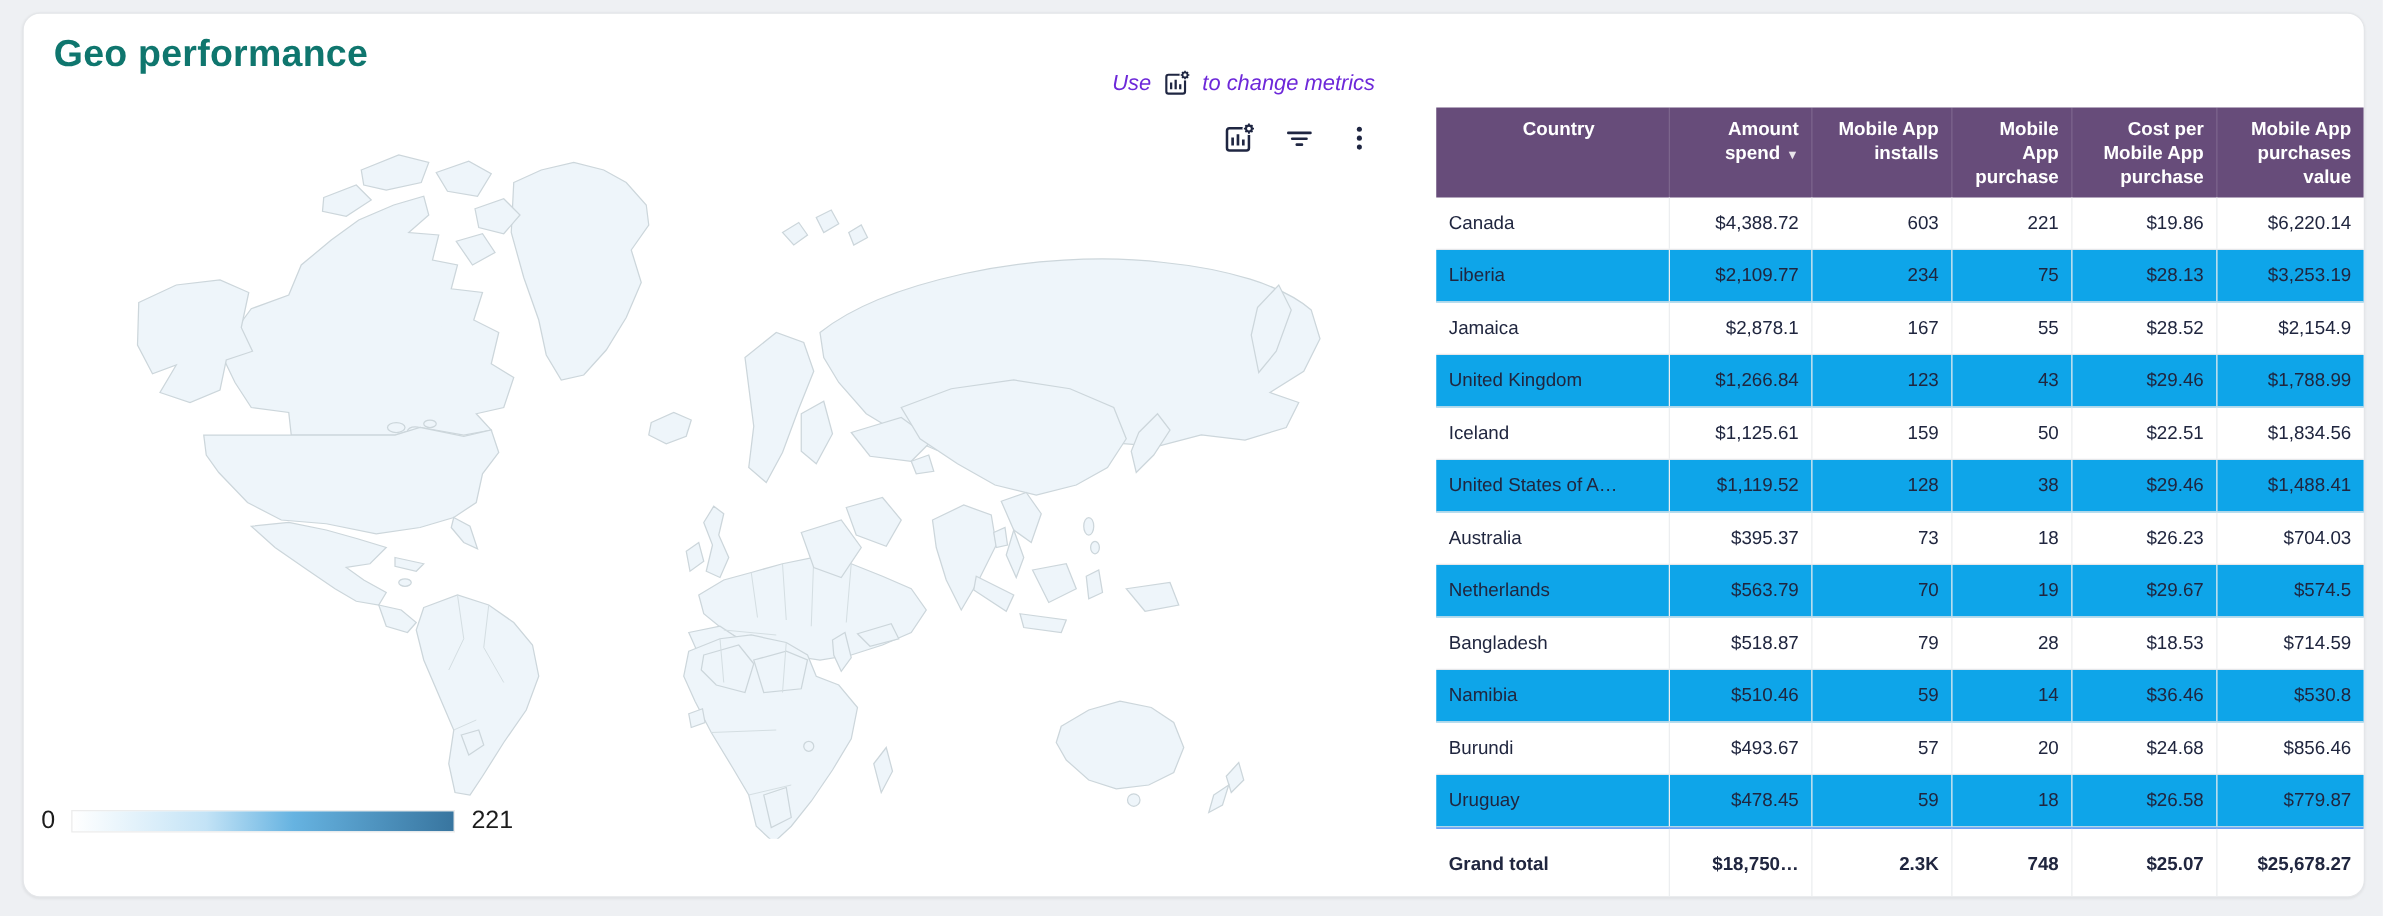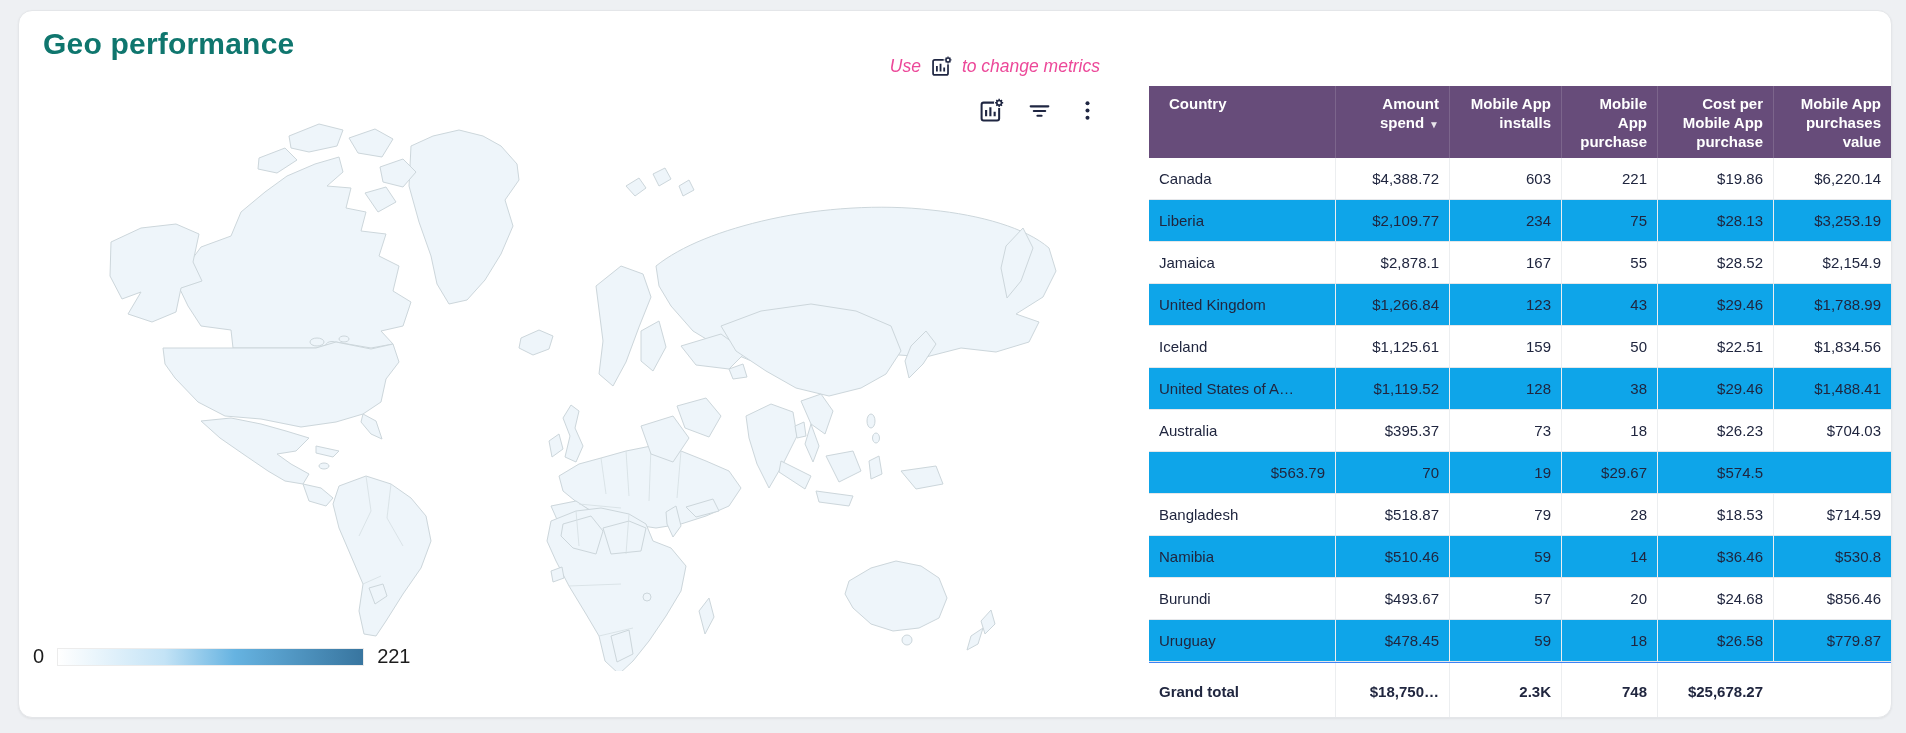--- a/index.html
+++ b/index.html
@@ -2,40 +2,40 @@
 <html><head>
 <meta charset="utf-8">
 <style>
   html,body{margin:0;padding:0;background:#eef0f3;font-family:"Liberation Sans",sans-serif;}
   .stage{position:relative;width:1906px;height:733px;background:#eef0f3;overflow:hidden;}
   .card{position:absolute;left:18px;top:10px;width:1872px;height:706px;background:#ffffff;
         border:1px solid #e4e6e9;border-radius:14px;box-shadow:0 1px 2px rgba(60,64,67,.08);overflow:hidden;}
   .title{position:absolute;left:24px;top:16px;font-size:30px;font-weight:700;color:#0f766e;letter-spacing:.2px;}
   
   .hint{position:absolute;top:44px;right:791px;display:flex;align-items:center;gap:9px;
-        font-size:17.5px;font-style:italic;color:#ec4899;}
+        font-size:17.5px;font-style:italic;color:#6d28d9;}
   .hint .icn{display:inline-flex;width:23px;height:23px;}
   
   .toolbar{position:absolute;top:86px;right:790px;display:flex;align-items:center;gap:21px;}
   .tool{width:27px;height:27px;display:flex;align-items:center;justify-content:center;cursor:pointer;}
   
   .map{position:absolute;left:62px;top:105px;width:1000px;height:555px;}
   .map path,.map ellipse{stroke:#ccd6db;stroke-width:1;fill:#eef5fa;}
   .map .nostroke{stroke:none;}
   .map .outline-only{fill:#f4f8fa;stroke:#cfd8dc;}
   .map .border-line{fill:none;stroke:#d4dee2;stroke-width:.8;}
   
   .legend{position:absolute;left:14px;top:634px;display:flex;align-items:center;gap:13px;}
   .legend .lab{font-size:20px;color:#1c1c1c;}
   .legend .bar{width:305px;height:16px;border:1px solid #ececec;}
   
   .geo-table{position:absolute;left:1130px;top:75px;width:742px;font-size:15px;color:#20263f;}
   .thead{display:grid;grid-template-columns:186px 114px 112px 96px 116px 118px;min-height:70px;color:#ffffff;font-weight:700;}
   .th{padding:8px 10px 6px 10px;text-align:right;line-height:1.28;}
-  .th.left{text-align:left;margin-left:10px;}
+  .th.left{text-align:center;margin-left:10px;}
   .th + .th{border-left:1px solid rgba(255,255,255,.14);padding-left:12px;}
   .sort{font-size:10px;margin-left:5px;color:rgba(255,255,255,.85);}
   .tr{display:grid;grid-template-columns:186px 114px 112px 96px 116px 118px;height:41px;border-bottom:1px solid #e5e7ea;}
   .tr.alt{background:#0ea5e9;}
   .td{padding:0 10px;line-height:41px;text-align:right;white-space:nowrap;overflow:hidden;}
   .td.left{text-align:left;}
   .td + .td{border-left:1px solid #eceef0;}
   .tfoot .tr{height:58px;border-bottom:none;border-top:1px solid #3b82f6;font-weight:700;}
   .tfoot .td{line-height:58px;}
   svg.glyph{display:block;}
@@ -279,20 +279,21 @@
           </div>
           <div class="tr">
             <div class="td left">Australia</div>
             <div class="td">$395.37</div>
             <div class="td">73</div>
             <div class="td">18</div>
             <div class="td">$26.23</div>
             <div class="td">$704.03</div>
           </div>
           <div class="tr alt">
+            <div class="td left">Netherlands</div>
             <div class="td">$563.79</div>
             <div class="td">70</div>
             <div class="td">19</div>
             <div class="td">$29.67</div>
             <div class="td">$574.5</div>
           </div>
           <div class="tr">
             <div class="td left">Bangladesh</div>
             <div class="td">$518.87</div>
             <div class="td">79</div>
@@ -324,19 +325,20 @@
             <div class="td">$26.58</div>
             <div class="td">$779.87</div>
           </div>
         </div>
       <div class="tfoot">
           <div class="tr">
             <div class="td left">Grand total</div>
             <div class="td">$18,750…</div>
             <div class="td">2.3K</div>
             <div class="td">748</div>
+            <div class="td">$25.07</div>
             <div class="td">$25,678.27</div>
           </div>
         </div>
     </div>
 
   </div>
 </div>
 
 </body></html>

